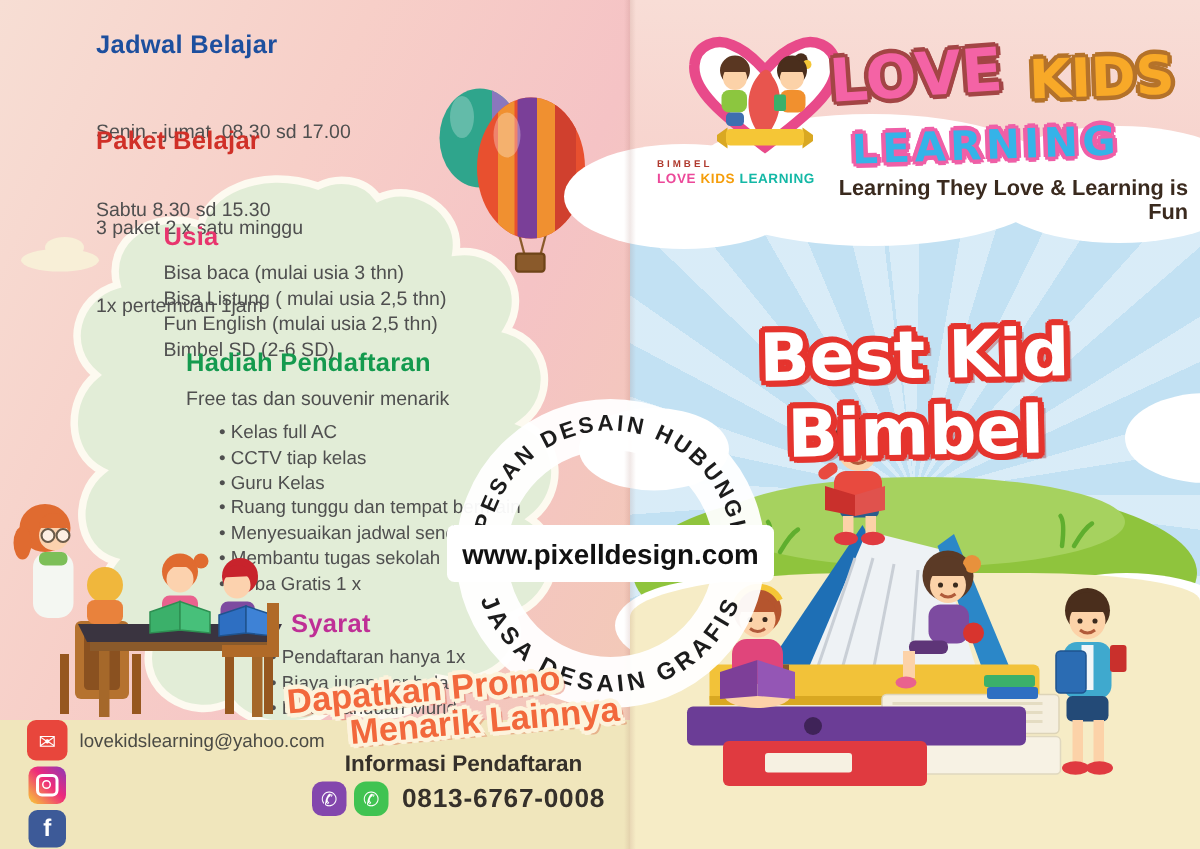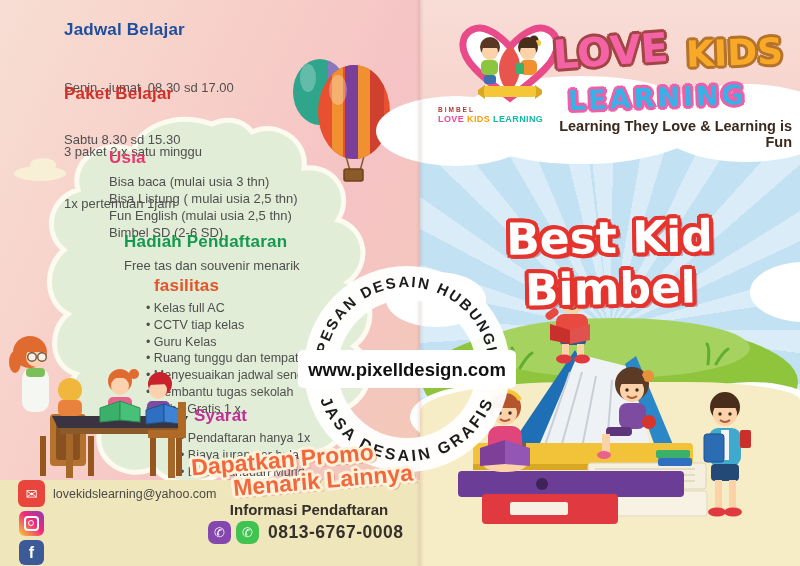--- a/index.html
+++ b/index.html
@@ -159,21 +159,20 @@
     </div>
 
     <div class="txt" style="left:124px;top:232px;">
       <div class="sec-title t-green">Hadiah Pendaftaran</div>
       <div class="sec-lines" style="white-space:normal;">
         <div>Free tas dan souvenir menarik</div>
       </div>
     </div>
 
     <div class="txt" style="left:146px;top:276px;">
-      <div class="sec-title t-orange" style="margin-left:8px;">fasilitas</div>
       <ul class="dots">
         <li>Kelas full AC</li>
         <li>CCTV tiap kelas</li>
         <li>Guru Kelas</li>
         <li>Ruang tunggu dan tempat bermain</li>
         <li>Menyesuaikan jadwal sendiri</li>
         <li>Membantu tugas sekolah</li>
         <li>Coba Gratis 1 x</li>
       </ul>
     </div>

